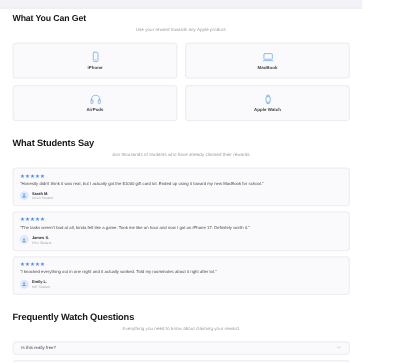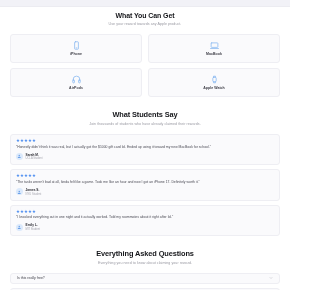--- a/index.html
+++ b/index.html
@@ -29,21 +29,21 @@
   .top-strip {
     height: 7px;
     background: #f2f2f7;
     border-bottom: 1px solid #ececf1;
   }
 
   
   .section { padding: 0 10px; }
 
   .sec-title {
-    text-align: center;
+    text-align: left;
     font-size: 7.4px;
     font-weight: bold;
     letter-spacing: -0.1px;
     color: #15161a;
   }
   .sec-sub {
     text-align: center;
     font-size: 3.6px;
     color: #9a9aa3;
     margin-top: 3px;
@@ -298,21 +298,21 @@
             <span class="reviewer-name">Emily L.</span>
             <span class="reviewer-school">MIT Student</span>
           </span>
         </div>
       </div>
 
     </div>
   </div>
 
   <div class="section faq">
-    <div class="sec-title">Everything Asked Questions</div>
+    <div class="sec-title">Frequently Watch Questions</div>
     <div class="sec-sub">Everything you need to know about claiming your reward.</div>
 
     <div class="faq-list">
 
       <div class="faq-item">
         <span class="faq-q">Is this really free?</span>
         <span class="faq-chev">
           <svg width="4" height="4" viewBox="0 0 24 24" fill="none" stroke="currentColor" stroke-width="3" stroke-linecap="round" stroke-linejoin="round">
             <polyline points="6 9 12 15 18 9"></polyline>
           </svg>

